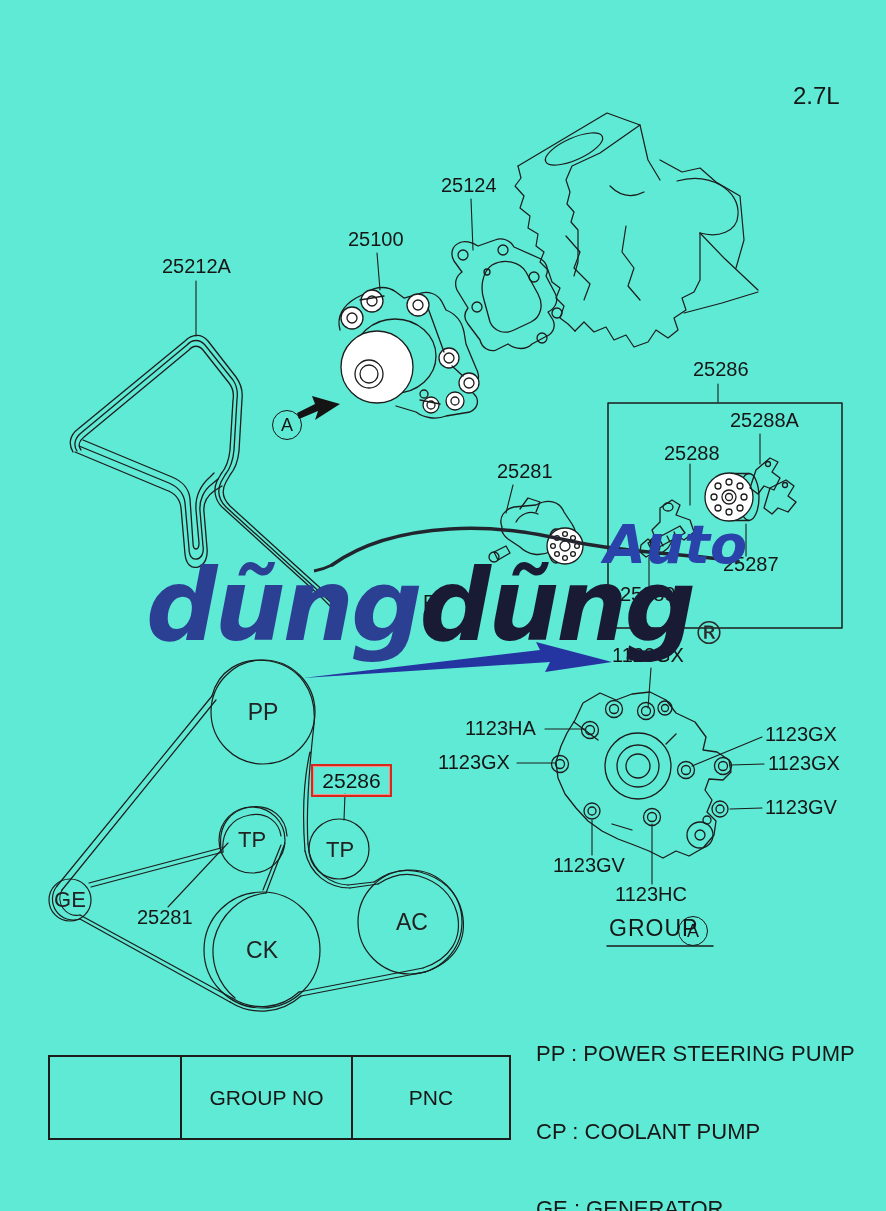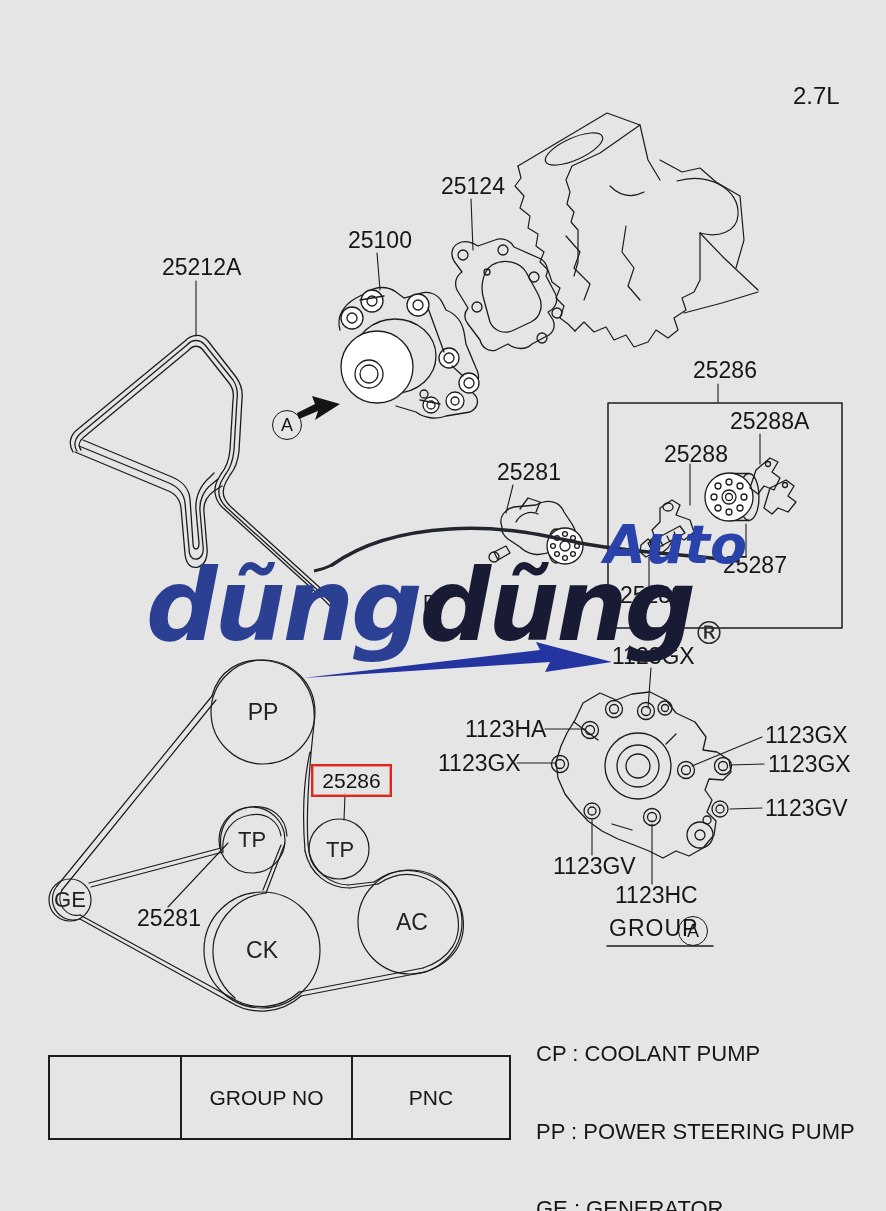--- a/index.html
+++ b/index.html
@@ -1,19 +1,19 @@
 <!DOCTYPE html>
 <html><head>
 <meta charset="utf-8">
 <style>
   html,body{margin:0;padding:0;background:#fff;}
-  .stage{position:relative;width:886px;height:1211px;background:#e5e5e5;overflow:hidden;
+  .stage{position:relative;width:886px;height:1211px;background:#5eead4;overflow:hidden;
          font-family:"Liberation Sans",sans-serif;color:#161616;}
   .stage svg{position:absolute;left:0;top:0;}
-  .lbl{position:absolute;font-size:23px;white-space:nowrap;line-height:1;color:#161616;z-index:2;}
+  .lbl{position:absolute;font-size:20px;white-space:nowrap;line-height:1;color:#161616;z-index:2;}
   .cl{position:absolute;transform:translate(-50%,-50%);font-size:23px;color:#222;z-index:2;white-space:nowrap;text-align:center;}
   .cl.sm{font-size:22px;}
   .redbox{position:absolute;left:311px;top:764px;width:77px;height:29px;z-index:2;
           border:2px solid #d8281e;box-shadow:inset 0 0 0 1px #ef9189;
           display:flex;align-items:center;justify-content:center;font-size:21px;color:#111;}
   .viewword{position:absolute;left:609px;top:915px;font-size:23px;letter-spacing:1px;z-index:2;}
   .marker{position:absolute;width:28px;height:28px;border:1.6px solid #161616;border-radius:50%;
           display:flex;align-items:center;justify-content:center;font-size:18px;z-index:2;background:transparent;}
   .legend{position:absolute;left:536px;top:990px;z-index:2;font-size:22px;line-height:25.7px;white-space:pre;}
   .ptable{position:absolute;left:48px;top:1055px;width:455px;height:85px;border-collapse:collapse;z-index:2;
@@ -279,22 +279,22 @@
 
   <div class="viewword">GROUP</div>
   <div class="marker" style="left:678px;top:916px">
     <span>A</span>
   </div>
   <div class="marker" style="left:272px;top:410px">
     <span>A</span>
   </div>
 
   <div class="legend">
+    <div>PP : POWER STEERING PUMP</div>
     <div>CP : COOLANT PUMP</div>
-    <div>PP : POWER STEERING PUMP</div>
     <div>GE : GENERATOR</div>
     
     
     
   </div>
 
   <table class="ptable">
     <tbody>
         <tr style="height:34px">
       <td style="width:130px"></td>

